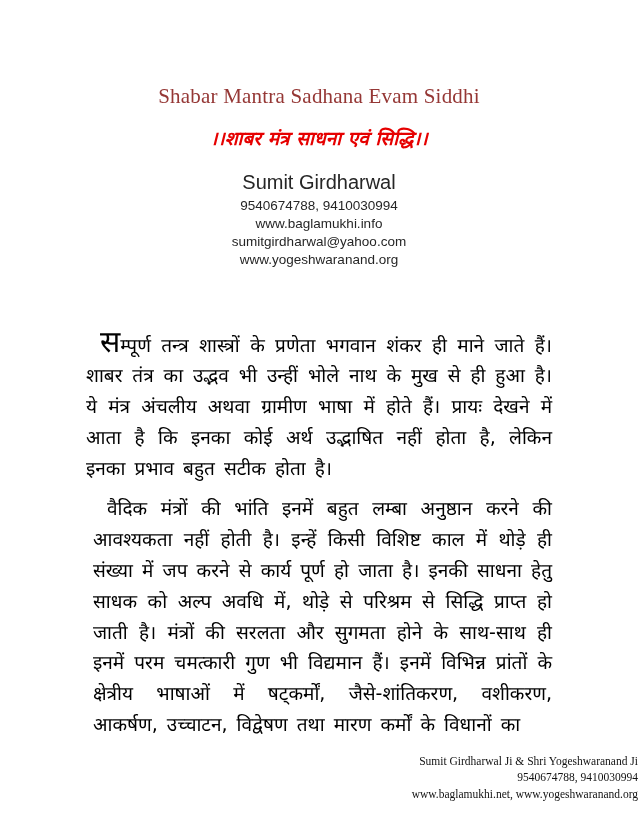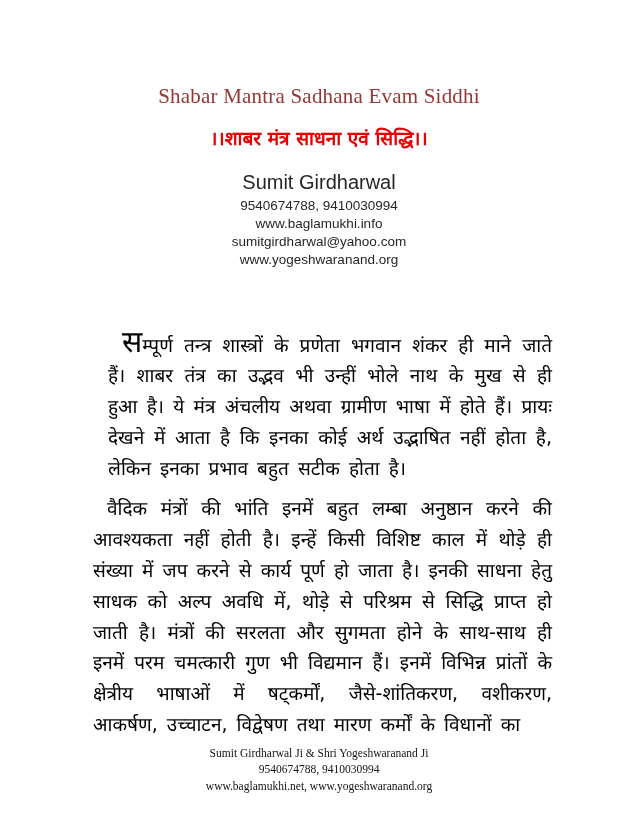--- a/index.html
+++ b/index.html
@@ -30,20 +30,21 @@
     margin:0 0 16px 0;
     letter-spacing:.2px;
   }
   .title-hi{
     font-family:"DejaVu Sans",sans-serif;
     font-weight:700;
     font-size:19px;
     color:var(--title-hi);
     text-align:center;
     margin:0 0 18px 0;
+    font-style:italic;
   }
   .author{
     text-align:center;
     color:var(--author-text);
     font-family:"Liberation Sans",sans-serif;
     font-size:13.5px;
     line-height:1.32;
   }
   .author .author-name{
     font-size:20px;
@@ -51,33 +52,33 @@
   }
   .body-text{
     margin-top:58px;
     color:var(--body-text);
     font-size:19px;
     line-height:1.62;
     text-align:justify;
     word-spacing:3px;
   }
   .para{margin:0 0 10px 0;}
-  .para-first{text-indent:14px;margin-left:22px;}
+  .para-first{text-indent:14px;}
   .para-second{text-indent:14px;margin-left:7px;}
   .dropcap{
     font-size:30px;
     line-height:1;
     font-weight:400;
   }
   .page-footer{
     position:absolute;
     left:0;
     right:0;
-    bottom:32px;
-    text-align:center;
+    bottom:24px;
+    text-align:right;
     font-family:"Liberation Serif",serif;
     font-size:11.5px;
     line-height:1.42;
     color:var(--footer-text);
   }
 </style>
 </head>
 <body>
 
 <div class="page">

